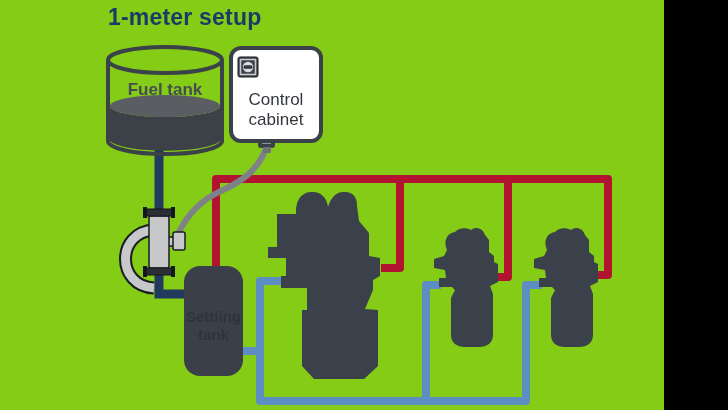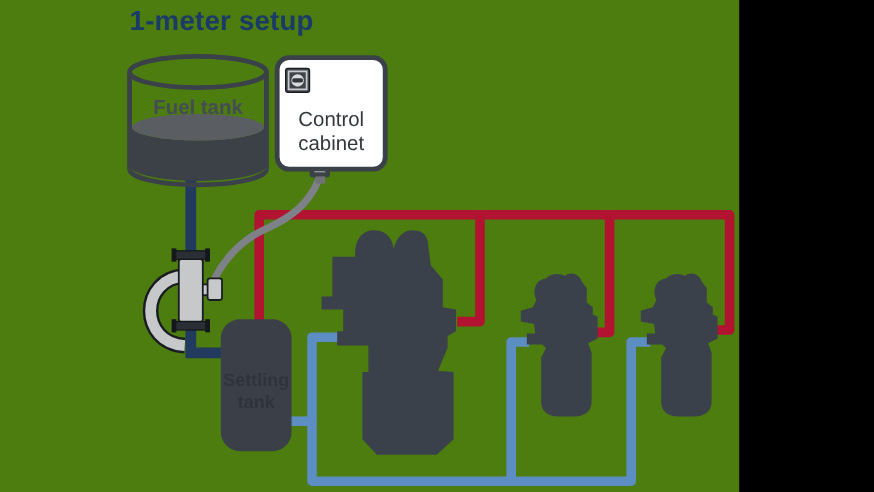--- a/index.html
+++ b/index.html
@@ -1,17 +1,17 @@
 <!DOCTYPE html>
 <html><head>
 <meta charset="utf-8">
 <style>
   html,body{margin:0;padding:0;background:#000;}
   .canvas{
-    position:relative;width:616px;height:410px;background:#4d7c0f;overflow:hidden;
+    position:relative;width:664px;height:410px;background:#84cc16;overflow:hidden;
     font-family:"Liberation Sans",sans-serif;
   }
   svg{display:block;}
   text{font-family:"Liberation Sans",sans-serif;}
   .title-text{font-size:23px;font-weight:bold;letter-spacing:.2px;}
   .tank-label{font-size:17px;font-weight:bold;fill:#454c54;}
   .cab-label{font-size:17px;fill:#33373d;}
   .settling-label{font-size:15px;font-weight:bold;fill:#2e343c;}
   .outline{stroke:#3a4149;stroke-width:4;fill:none;}
   .pipe{fill:none;stroke-width:8;stroke-linejoin:round;stroke-linecap:butt;}

